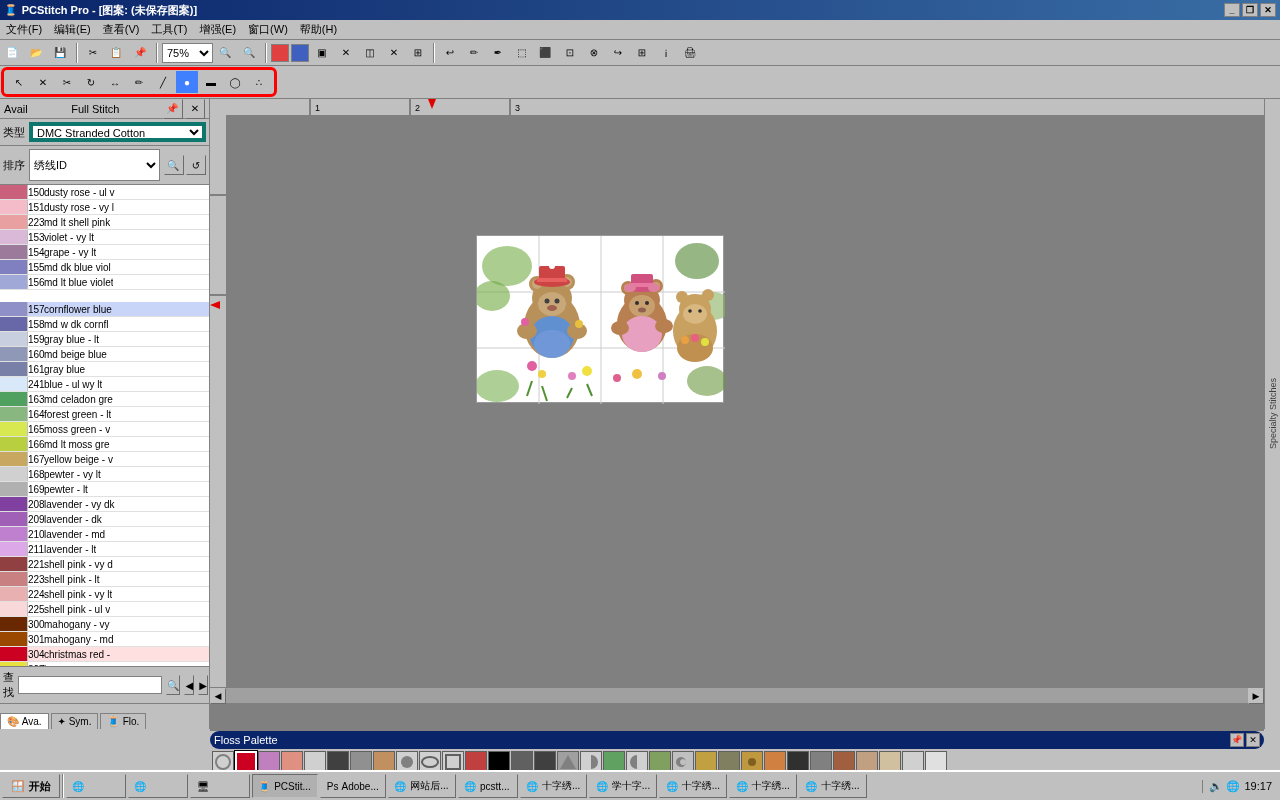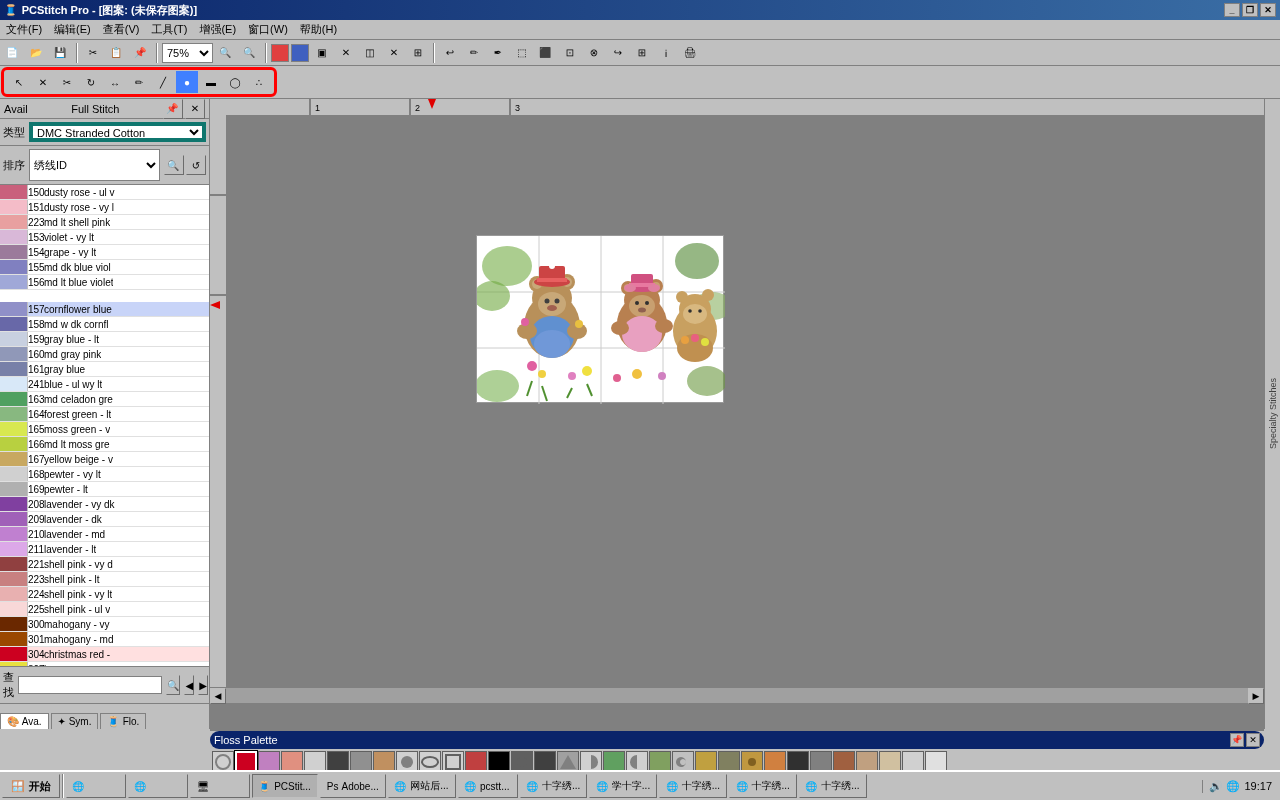--- a/index.html
+++ b/index.html
@@ -247,21 +247,21 @@
           <div class="color-name">md w dk cornfl</div>
         </div>
         <div class="color-row">
           <div class="color-swatch" style="background: rgb(200, 208, 224);"></div>
           <div class="color-num">159</div>
           <div class="color-name">gray blue - lt</div>
         </div>
         <div class="color-row">
           <div class="color-swatch" style="background: rgb(144, 152, 184);"></div>
           <div class="color-num">160</div>
-          <div class="color-name">md gray pink</div>
+          <div class="color-name">md beige blue</div>
         </div>
         <div class="color-row">
           <div class="color-swatch" style="background: rgb(120, 128, 168);"></div>
           <div class="color-num">161</div>
           <div class="color-name">gray blue</div>
         </div>
         <div class="color-row">
           <div class="color-swatch" style="background: rgb(216, 232, 248);"></div>
           <div class="color-num">241</div>
           <div class="color-name">blue - ul wy lt</div>

